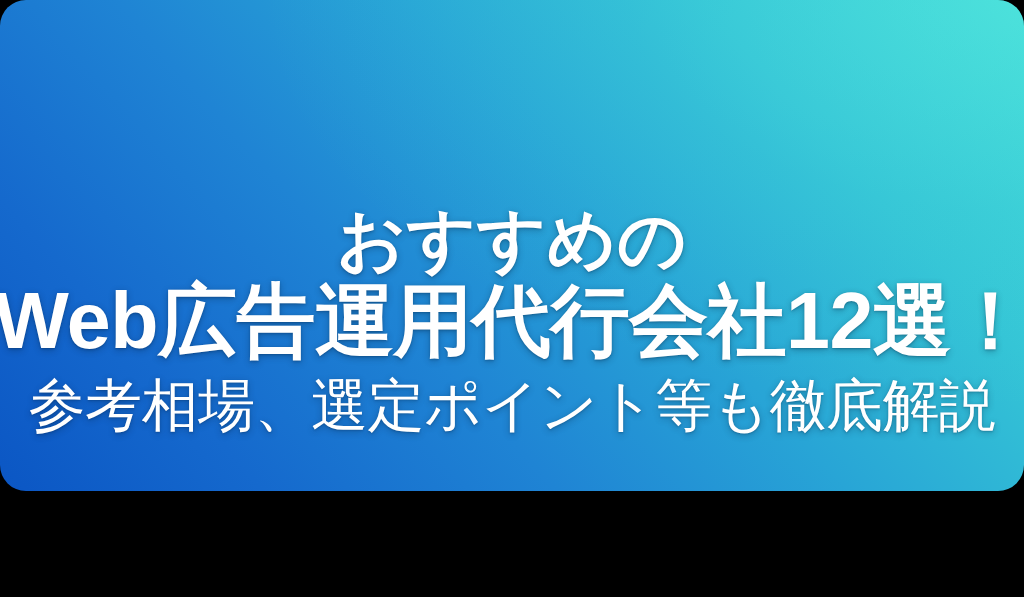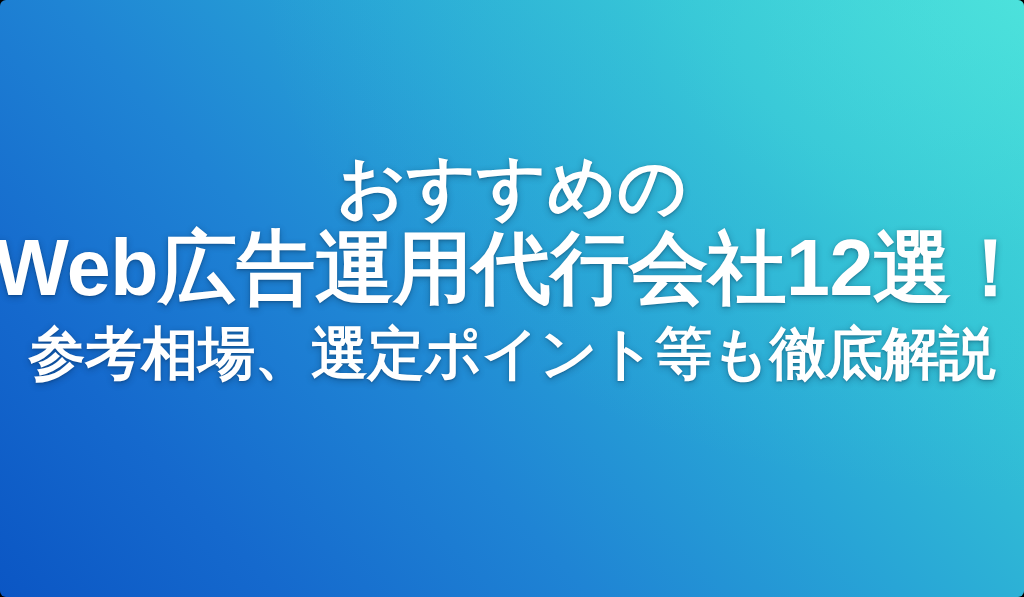--- a/index.html
+++ b/index.html
@@ -13,37 +13,37 @@
     width: 1024px;
     height: 597px;
     overflow: hidden;
     font-family: "Liberation Sans", "DejaVu Sans", sans-serif;
   }
 
   
   .banner {
     position: relative;
     width: 1024px;
-    height: 597px;
+    height: 491px;
     box-sizing: border-box;
-    border-radius: 6px;
+    border-radius: 26px;
     overflow: hidden;
     background: linear-gradient(
         48deg,
         #0b56c4 0%,
         #1569cd 18%,
         #1f84d4 38%,
         #28a5d6 58%,
         #34c4d6 78%,
         #43dcd7 100%
     );
     display: flex;
     flex-direction: column;
     align-items: center;
-    justify-content: flex-start;
+    justify-content: center;
   }
 
   
   .banner::after {
     content: "";
     position: absolute;
     inset: 0;
     background: radial-gradient(
         120% 135% at 100% 0%,
         rgba(90, 234, 226, 0.40) 0%,
@@ -80,21 +80,21 @@
     font-size: 79px;
     font-weight: 700;
     line-height: 1.12;
     letter-spacing: -0.5px;
     white-space: nowrap;
     margin-top: 2px;
   }
 
   .line-sub {
     font-size: 57px;
-    font-weight: 700;
+    font-weight: 400;
     line-height: 1.14;
     letter-spacing: -0.5px;
     white-space: nowrap;
     margin-top: 8px;
   }
 </style>
 </head>
 <body>
 
 <div class="banner">

